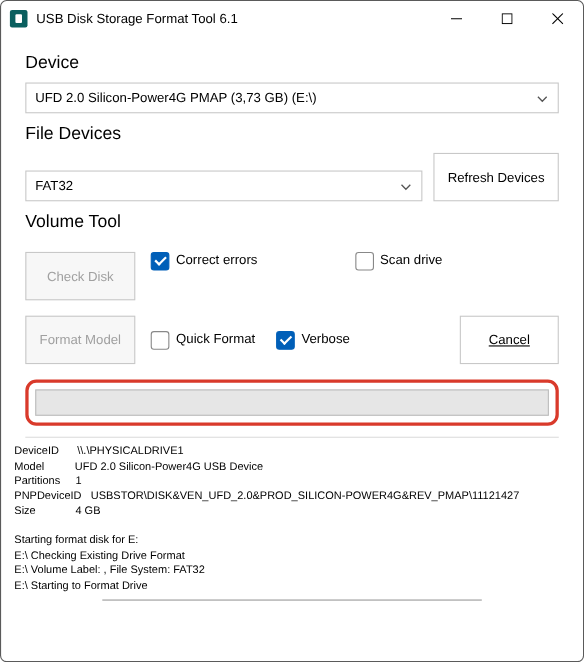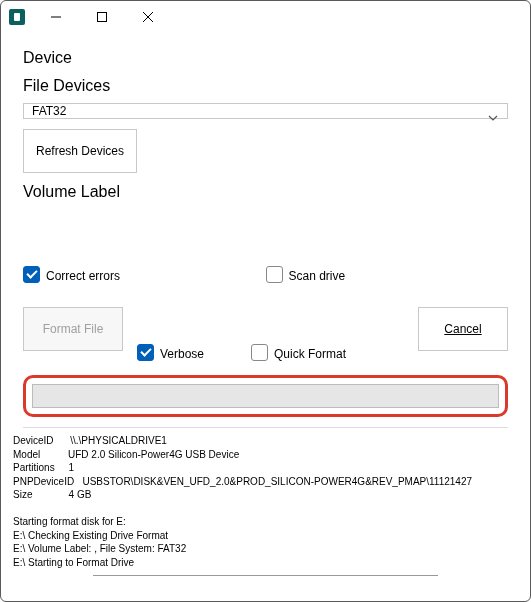--- a/index.html
+++ b/index.html
@@ -9,27 +9,27 @@
 .titlebar .icon { width: 16px; height: 16px; background: #0a5f5f; border-radius: 2px; margin-right: 8px; display:flex; align-items:center; justify-content:center;}
 .titlebar .icon::after{content:"";width:6px;height:8px;background:#fff;border-radius:1px;}
 .titlebar .title { font-size: 12px; flex: 1; }
 .wbtn { width: 46px; height: 32px; display: flex; align-items: center; justify-content: center; cursor: pointer; }
 .wbtn svg { stroke: #000; stroke-width: 1; fill: none; }
 
 .panel { padding: 6px 22px 0 22px; }
 .lbl { font-size: 16px; margin: 10px 0 8px 0; }
 .select, .textin { width: 100%; height: 28px; border: 1px solid #c8c8c8; background: #fff; padding: 0 8px; font-size: 12px; display:flex; align-items:center; position:relative; }
 .select .chev { position:absolute; right:8px; top:8px; }
-.row { display:flex; gap:10px; align-items:flex-start;flex-direction:column; }
+.row { display:flex; gap:10px; align-items:flex-end; }
 .row .select { flex:1; }
 .btn { height:44px; border:1px solid #c8c8c8; background:#fff; font-size:12px; padding:0 12px; min-width:100px; cursor:pointer; }
 .btn.dis { color:#a0a0a0; background:#f7f7f7; cursor:default;}
 .chkrow { display:flex; gap:0; margin-top:18px; }
 .chkrow .btn { margin-right:14px; }
-.chk { display:flex; align-items:flex-end; font-size:12px; flex:1; gap:6px;margin-top:47px; }
+.chk { display:flex; align-items:flex-start; font-size:12px; flex:1; gap:6px; }
 .cb { width:17px; height:17px; border:1px solid #888; border-radius:3px; display:flex; align-items:center; justify-content:center; background:#fff;}
 .cb.on { background:#005fb8; border-color:#005fb8; }
 .cb.on::after { content:""; width:8px; height:4px; border-left:2px solid #fff; border-bottom:2px solid #fff; transform:rotate(-45deg); margin-top:-3px;}
 .actrow { display:flex; gap:14px; margin-top:14px; align-items:center;}
 .actrow .chk { flex:0 0 auto; min-width:100px;}
 .actrow .spacer{flex:1;}
 .actrow .btn.cancel{min-width:90px;text-decoration:underline;}
 
 .progwrap { margin:14px 0 10px 0; border:3px solid #d93a2b; border-radius:10px; padding:6px;}
 .progbar { height:24px; border:1px solid #bcbcbc; background:#e6e6e6;}
@@ -37,74 +37,82 @@
 
 .log { padding:4px 12px 8px 12px; font-size:10px; line-height:1.35; font-family:Arial,sans-serif; white-space:pre; overflow:hidden;}
 .logdiv{height:1px;background:#999;margin:6px 80px 0 80px;}
 .chev svg{stroke:#555;stroke-width:1.2;fill:none;}
 </style>
 </head>
 <body>
 
 <div class="titlebar">
   <div class="icon"></div>
+  <div class="title">USB Disk Storage Format Tool 6.1</div>
   <div class="wbtn">
       <svg width="10" height="10">
         <line x1="0" y1="5" x2="10" y2="5"></line>
       </svg>
     </div>
   <div class="wbtn">
       <svg width="10" height="10">
         <rect x="0.5" y="0.5" width="9" height="9"></rect>
       </svg>
     </div>
   <div class="wbtn">
       <svg width="10" height="10">
         <line x1="0" y1="0" x2="10" y2="10"></line>
         <line x1="10" y1="0" x2="0" y2="10"></line>
       </svg>
     </div>
 </div>
 
 <div class="panel">
   <div class="lbl">Device</div>
+  <div class="select">
+    <span>UFD 2.0  Silicon-Power4G  PMAP (3,73 GB) (E:\)</span>
+    <span class="chev"><svg width="12" height="12">
+          <polyline points="2,4 6,8 10,4"></polyline>
+        </svg></span>
+  </div>
 
   <div class="lbl">File Devices</div>
   <div class="row">
     <div class="select">
       <span>FAT32</span>
       <span class="chev"><svg width="12" height="12">
             <polyline points="2,4 6,8 10,4"></polyline>
           </svg></span>
     </div>
     <button class="btn">Refresh Devices</button>
   </div>
 
-  <div class="lbl">Volume Label</div>
+  <div class="lbl">Volume Tool</div>
 
   <div class="chkrow">
+    <button class="btn dis">Check Disk</button>
     <div class="chk">
         <span class="cb on"></span>
         <span>Correct errors</span>
       </div>
     <div class="chk">
         <span class="cb"></span>
         <span>Scan drive</span>
       </div>
   </div>
 
   <div class="actrow">
-    <button class="btn dis">Format File</button>
+    <button class="btn dis">Format Model</button>
+    <div class="chk">
+        <span class="cb"></span>
+        <span>Quick Format</span>
+      </div>
     <div class="chk">
         <span class="cb on"></span>
         <span>Verbose</span>
-      </div>
-    <div class="chk">
-        <span class="cb"></span>
-        <span>Quick Format</span>
       </div>
     <div class="spacer"></div>
     <button class="btn cancel">Cancel</button>
   </div>
 
   <div class="progwrap">
     <div class="progbar"></div>
   </div>
 </div>
 

